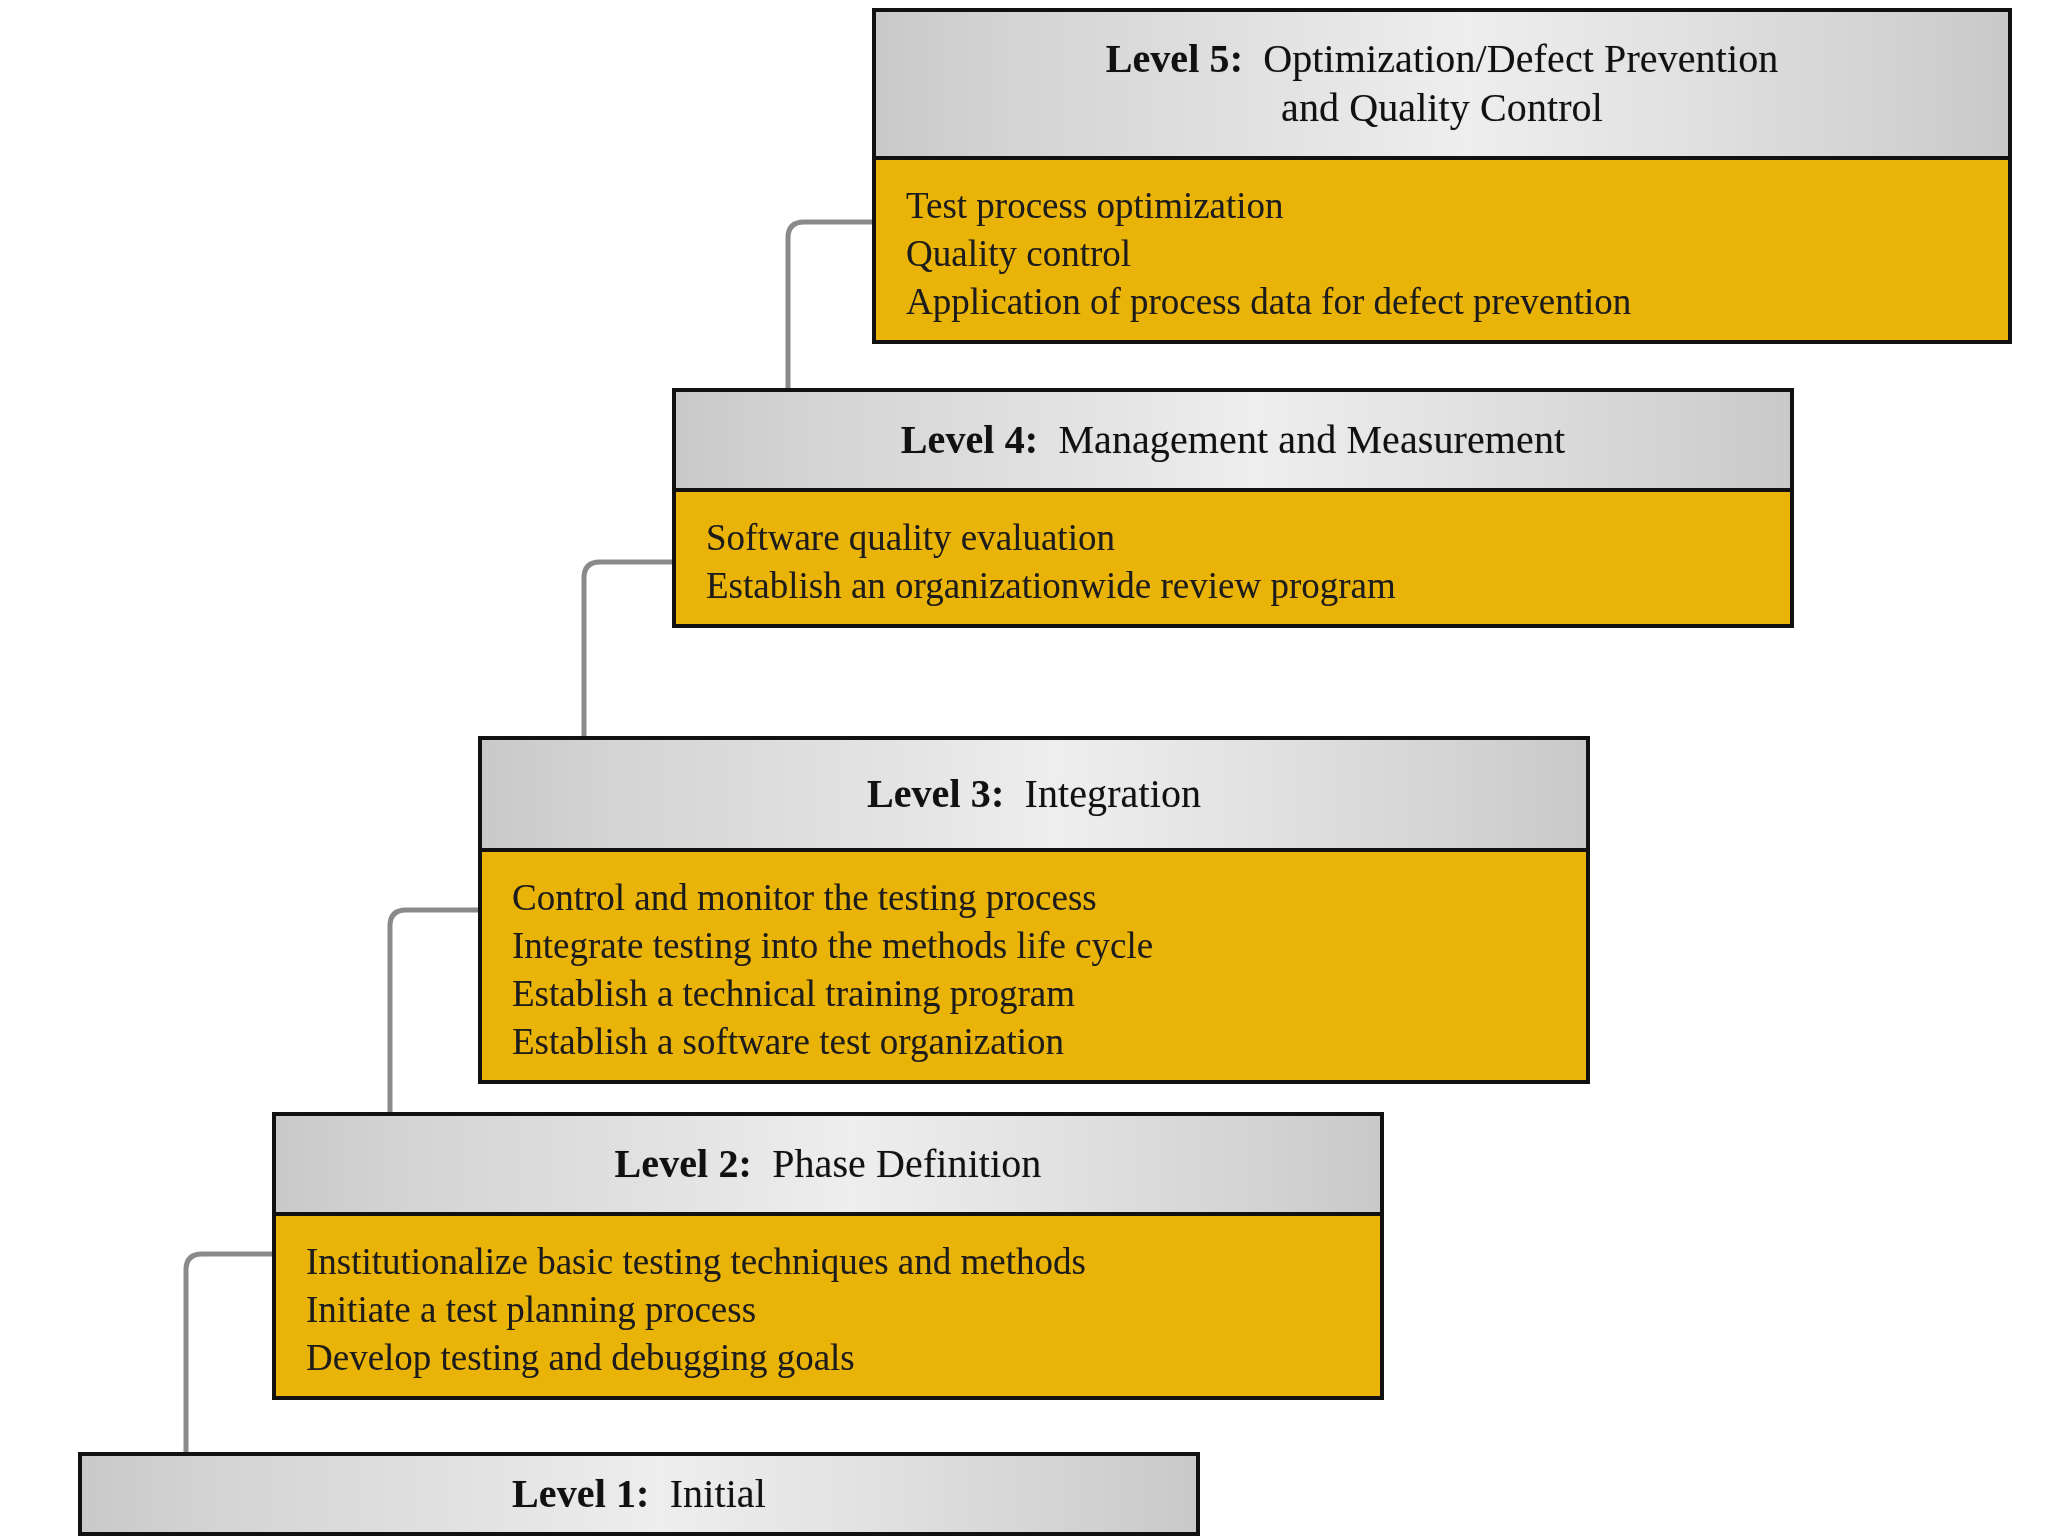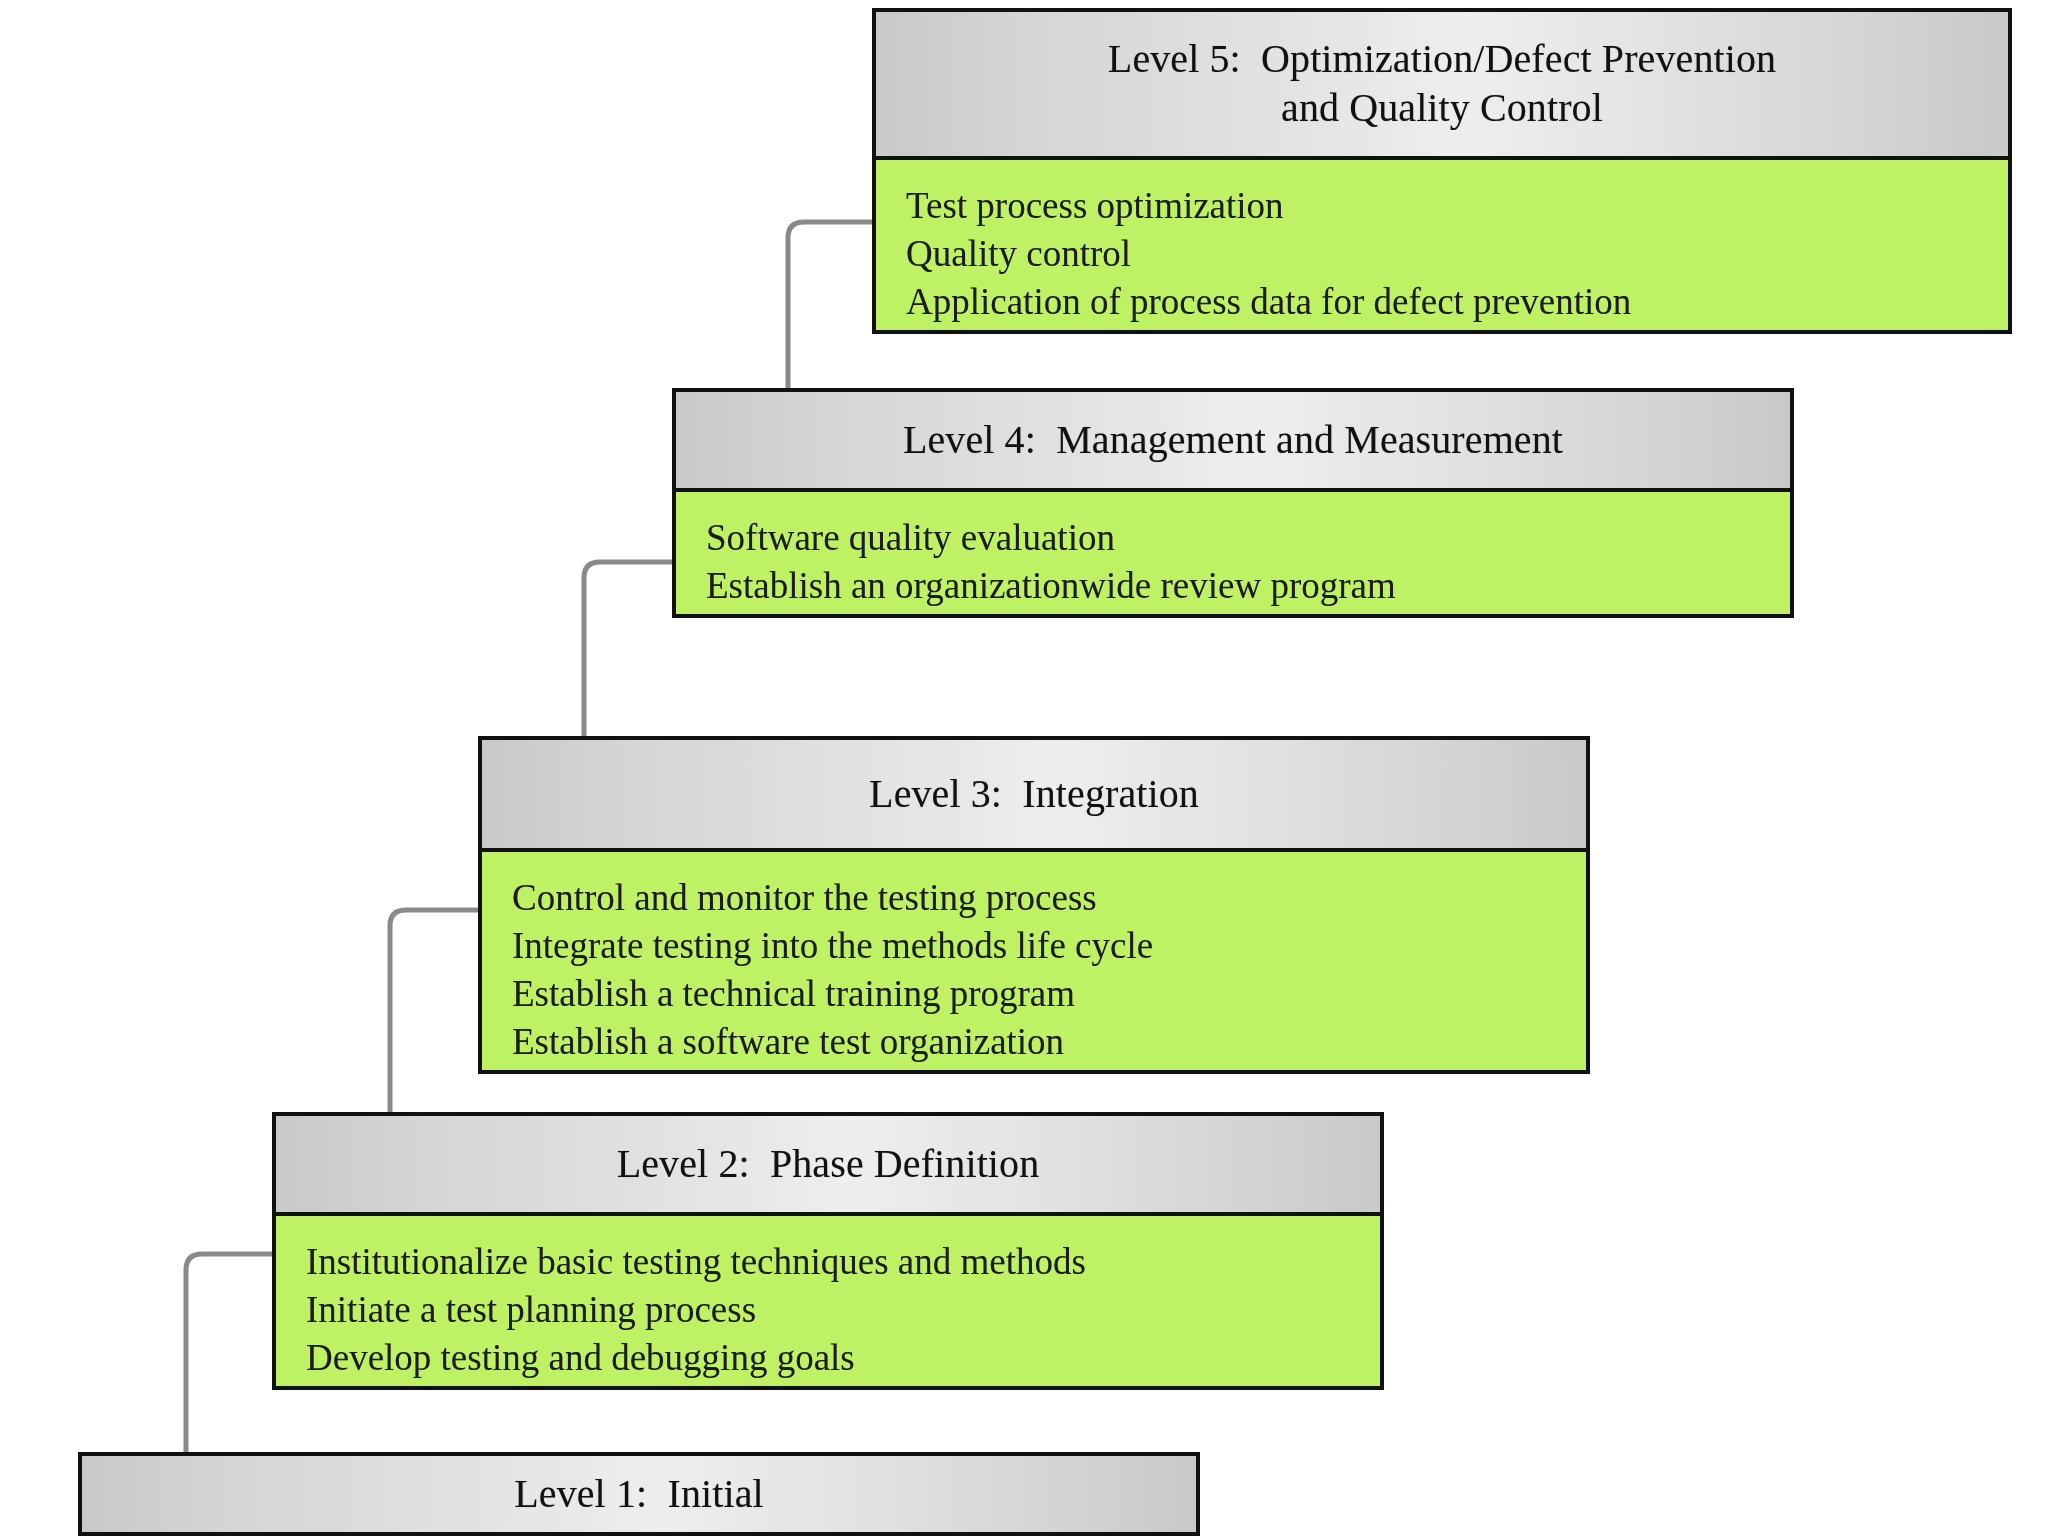--- a/index.html
+++ b/index.html
@@ -62,29 +62,29 @@
   }
 
   .level-title {
     font-size: 40px;
     line-height: 1.22;
     letter-spacing: 0.1px;
     color: #111111;
     text-shadow: 0 0 1px rgba(0,0,0,0.28);
   }
   .level-title .lv {
-    font-weight: normal;
+    font-weight: bold;
   }
   .level-title .nm {
     font-weight: normal;
   }
 
   .level-body {
-    padding: 22px 0 4px 30px;
-    background: #bef264;
+    padding: 22px 0 14px 30px;
+    background: #eab308;
   }
 
   .level-item {
     font-size: 37px;
     line-height: 1.30;
     color: #1c1c1c;
     white-space: nowrap;
     text-shadow: 0 0 0.6px rgba(0,0,0,0.22);
   }
 

